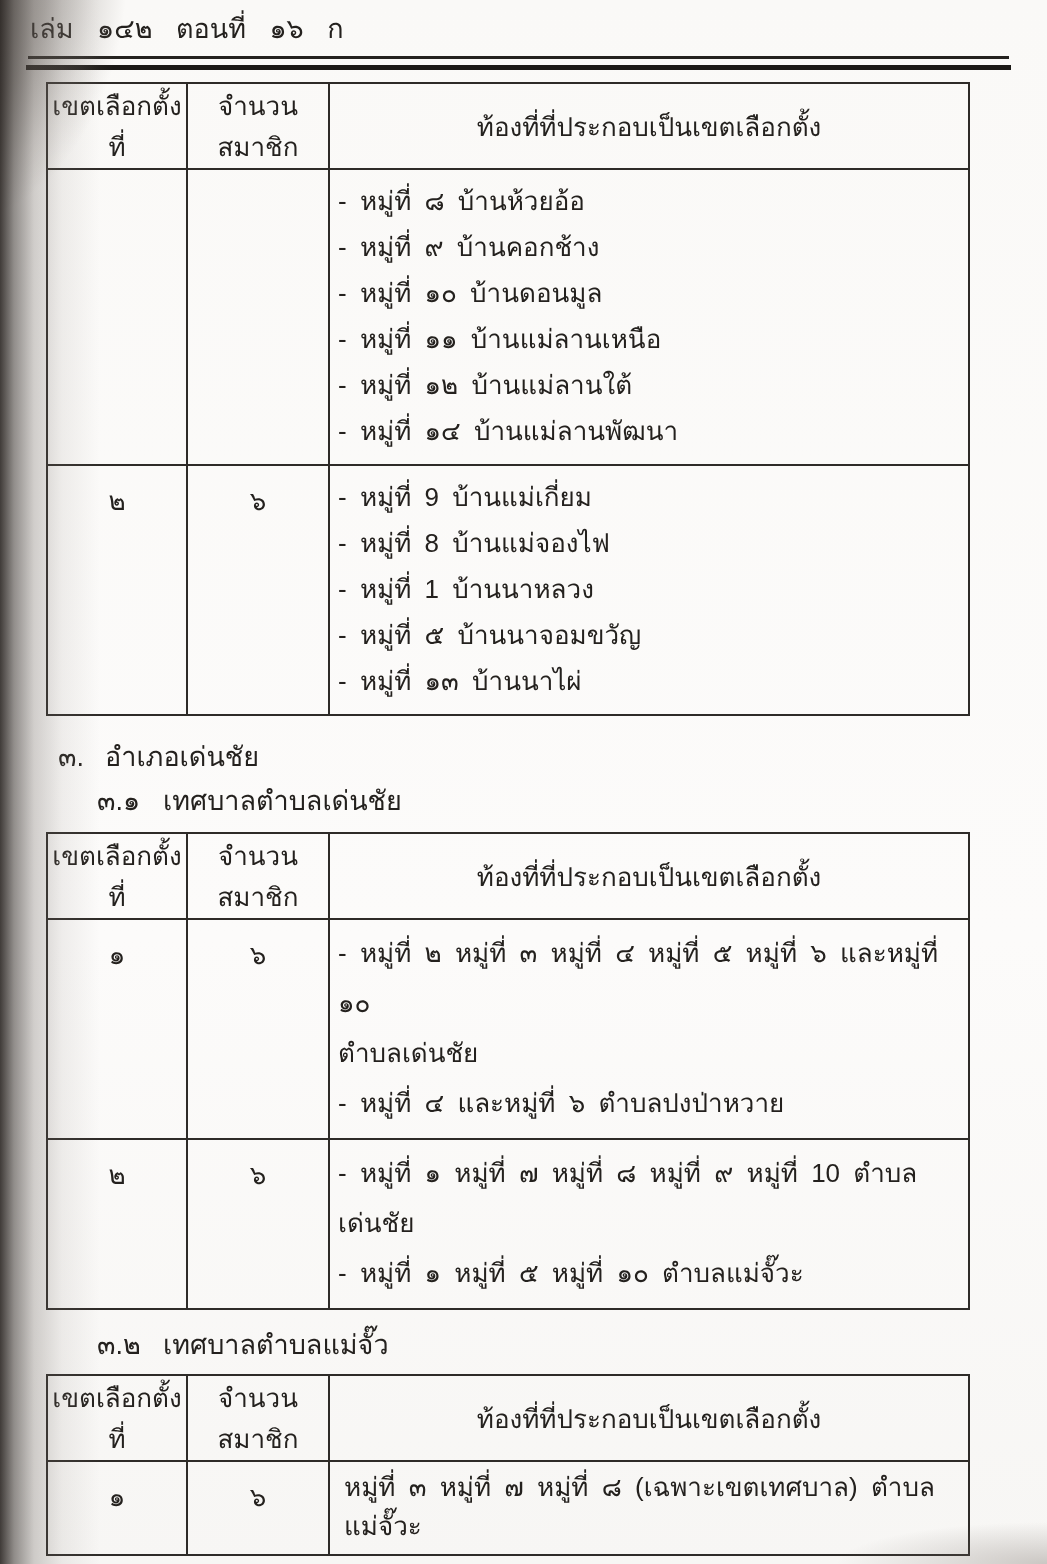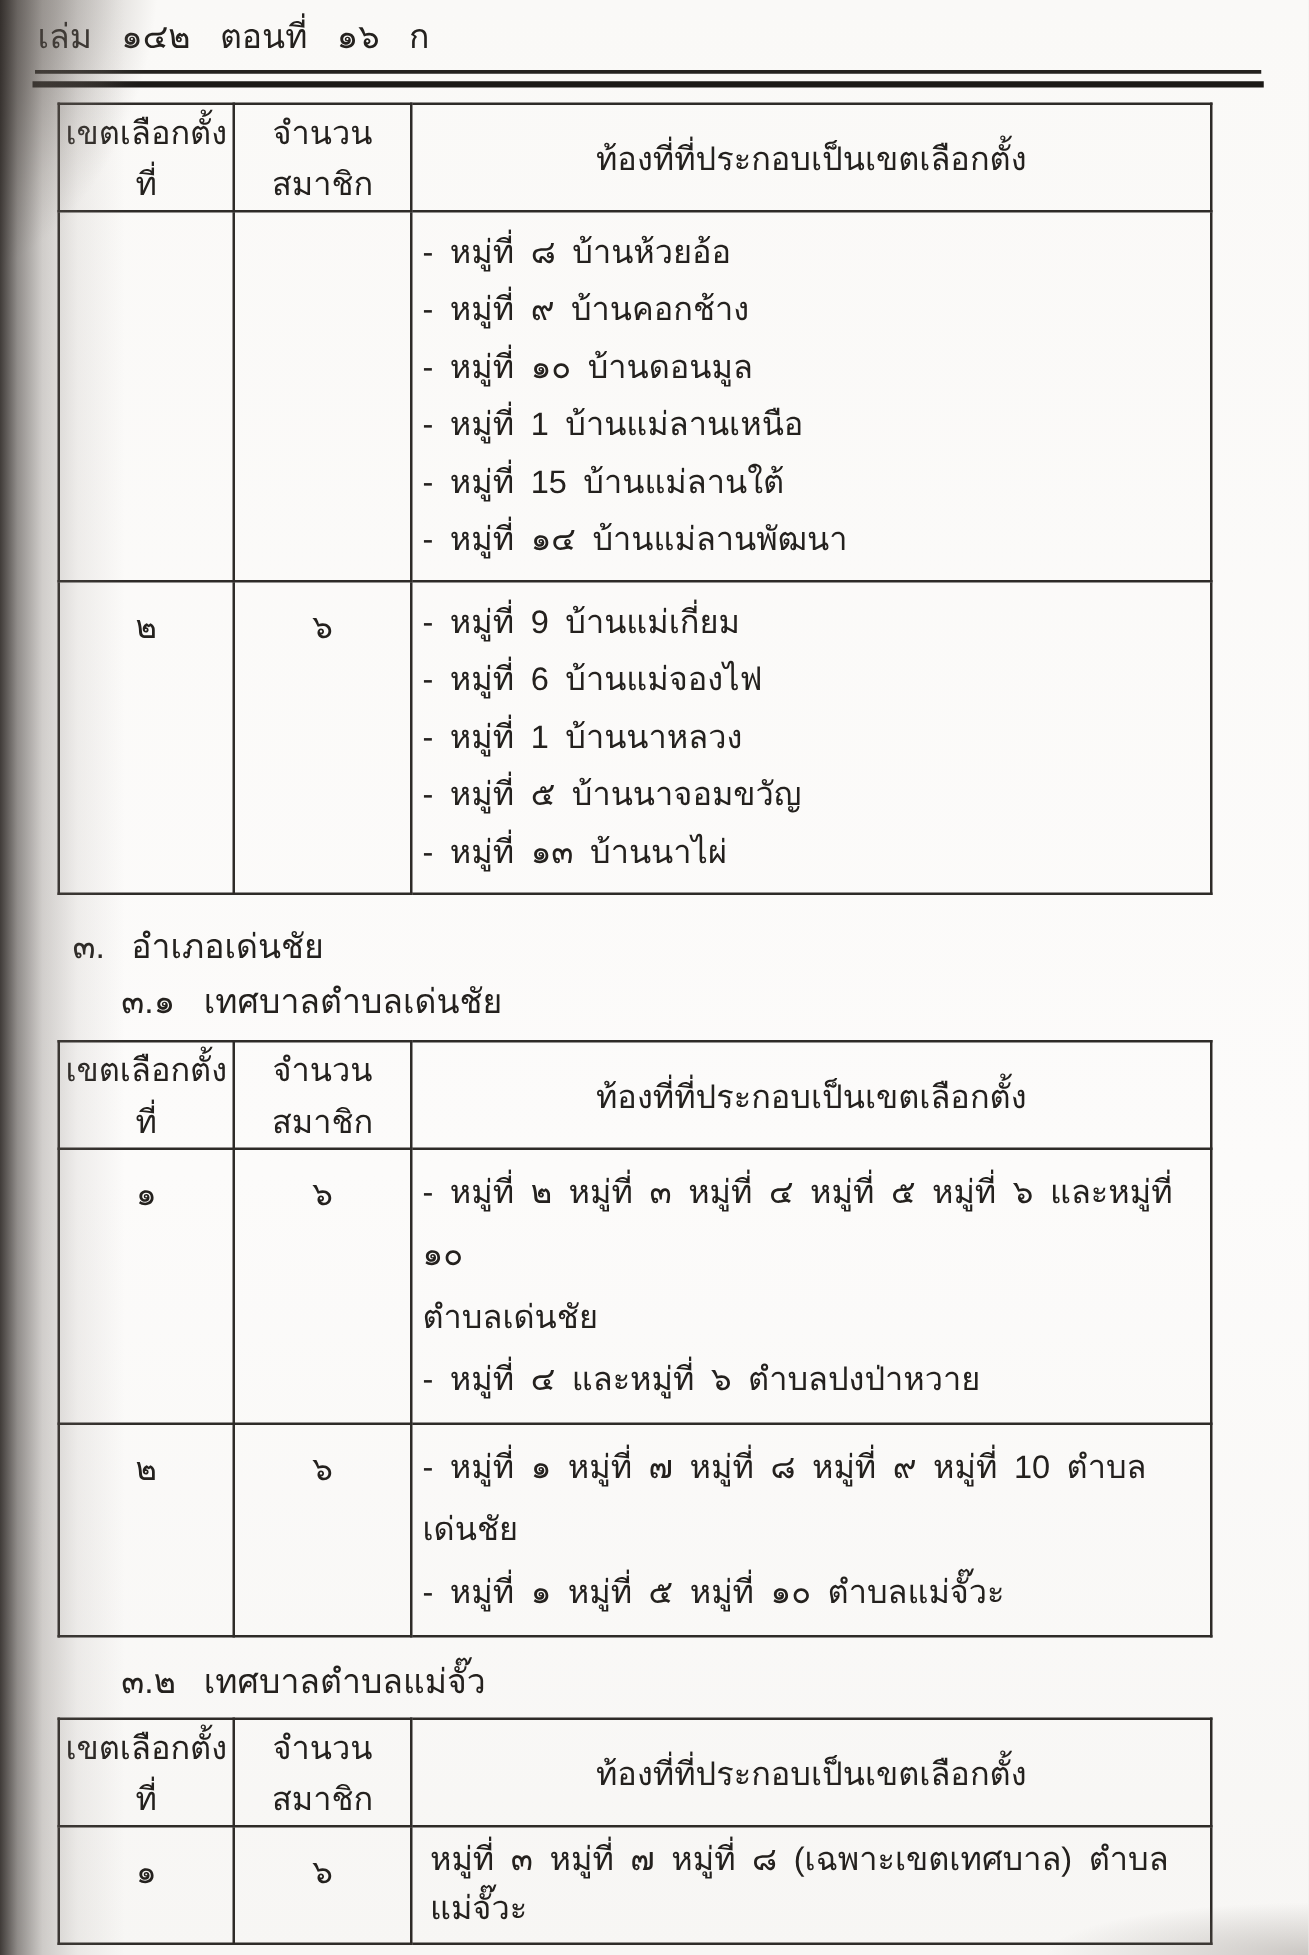--- a/index.html
+++ b/index.html
@@ -138,31 +138,31 @@
         </tr>
       </thead>
       <tbody>
         <tr>
           <td class="num"></td>
           <td class="num"></td>
           <td class="areas">
             <div class="line">- หมู่ที่ ๘ บ้านห้วยอ้อ</div>
             <div class="line">- หมู่ที่ ๙ บ้านคอกช้าง</div>
             <div class="line">- หมู่ที่ ๑๐ บ้านดอนมูล</div>
-            <div class="line">- หมู่ที่ 1 บ้านแม่ลานเหนือ</div>
-            <div class="line">- หมู่ที่ 15 บ้านแม่ลานใต้</div>
+            <div class="line">- หมู่ที่ ๑๑ บ้านแม่ลานเหนือ</div>
+            <div class="line">- หมู่ที่ ๑๒ บ้านแม่ลานใต้</div>
             <div class="line">- หมู่ที่ ๑๔ บ้านแม่ลานพัฒนา</div>
           </td>
         </tr>
         <tr>
           <td class="num">๒</td>
           <td class="num">๖</td>
           <td class="areas">
             <div class="line">- หมู่ที่ 9 บ้านแม่เกี่ยม</div>
-            <div class="line">- หมู่ที่ 6 บ้านแม่จองไฟ</div>
+            <div class="line">- หมู่ที่ 8 บ้านแม่จองไฟ</div>
             <div class="line">- หมู่ที่ 1 บ้านนาหลวง</div>
             <div class="line">- หมู่ที่ ๕ บ้านนาจอมขวัญ</div>
             <div class="line">- หมู่ที่ ๑๓ บ้านนาไผ่</div>
           </td>
         </tr>
       </tbody>
     </table>
 
     <div class="sec sec-1">
       <span class="num">๓.</span><span>อำเภอเด่นชัย</span>

